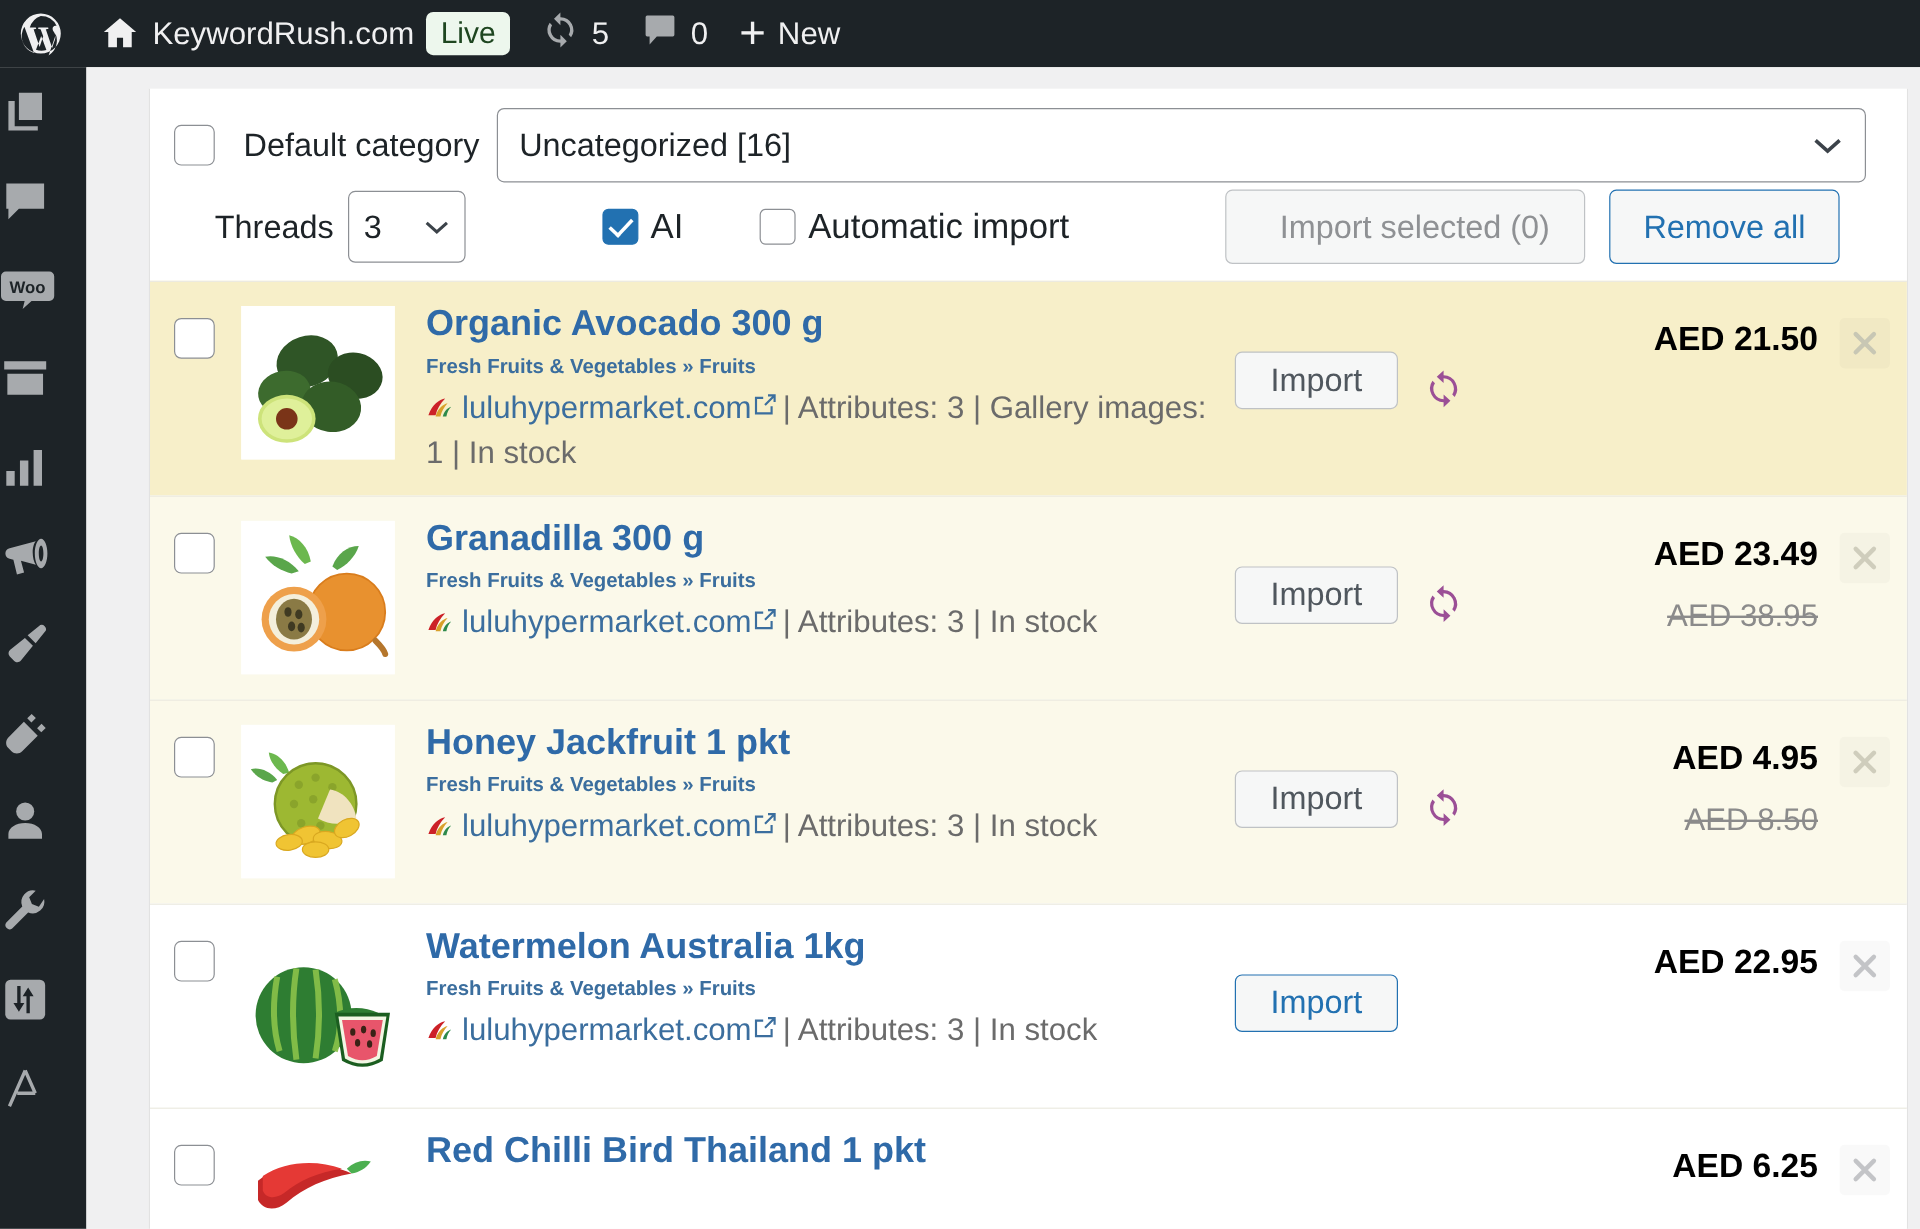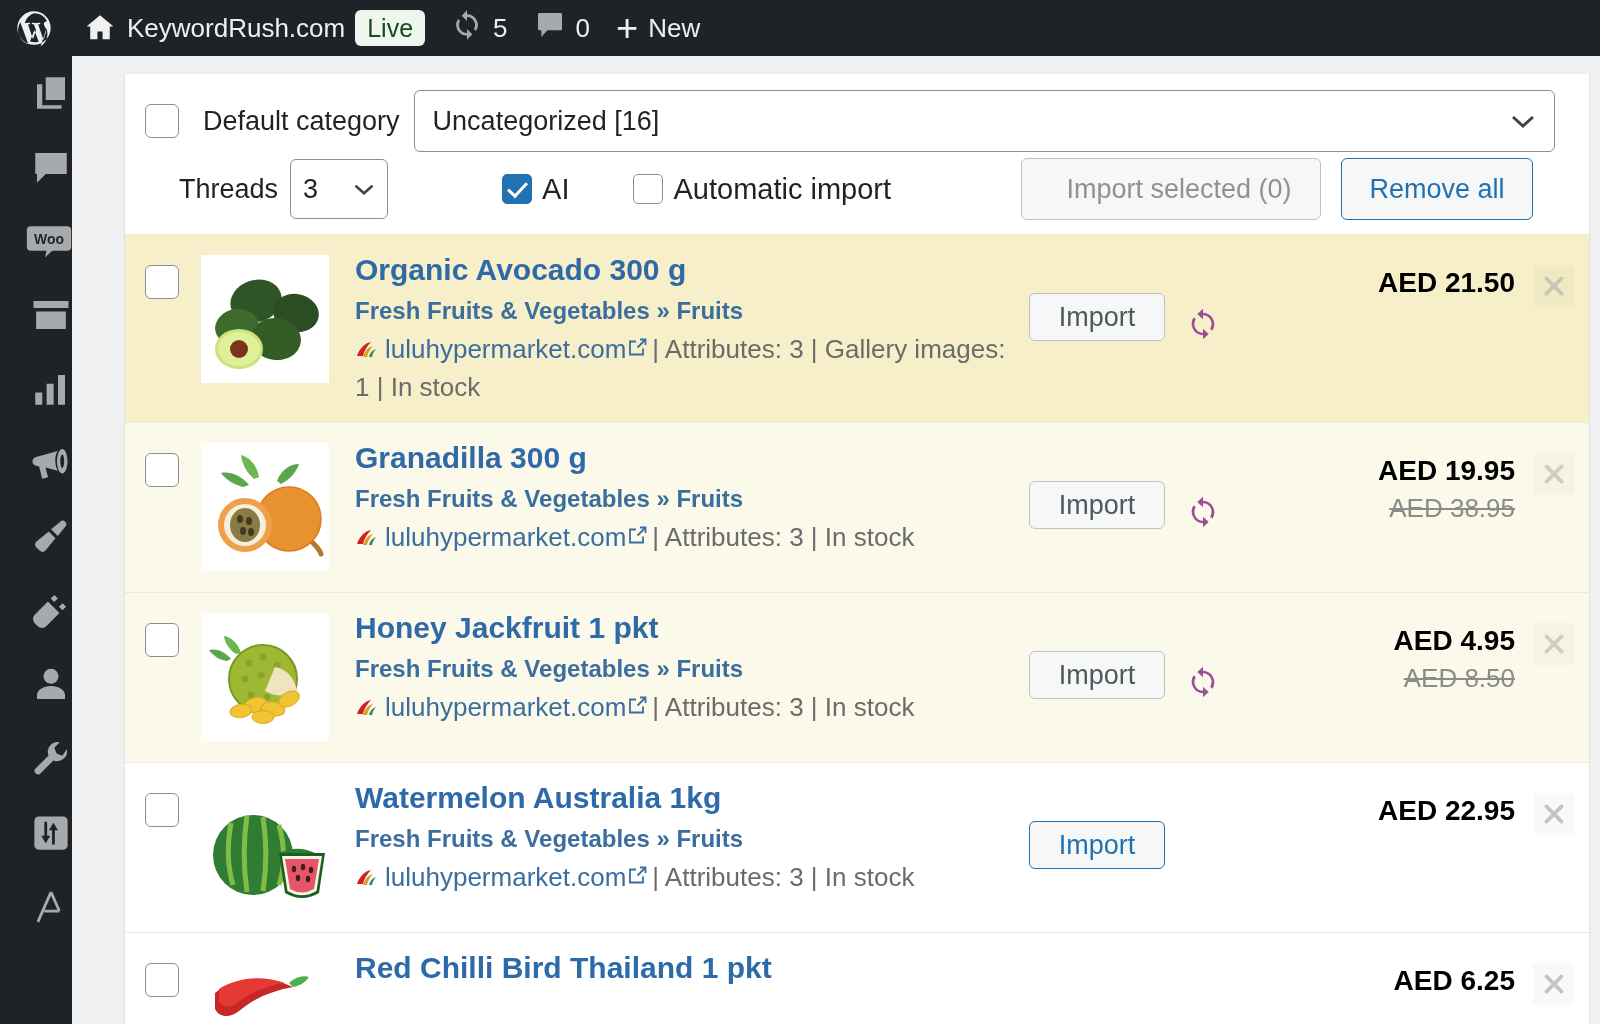--- a/index.html
+++ b/index.html
@@ -32,21 +32,21 @@
   .ab-count { font-size: 26px; color: #f0f0f1; }
   .plus-glyph { font-size: 38px; font-weight: 300; line-height: 0.6; }
 
   
   #adminmenu {
     position: absolute; top: 56px; left: 0; width: 72px; height: 968px;
     background: #1d2327;
   }
   .menu-ico {
     width: 72px; height: 74px;
-    display: flex; align-items: center; justify-content: flex-end;
+    display: flex; align-items: center; justify-content: flex-start;
   }
   .menu-ico svg { display: block; fill: #a7aaad; }
 
   
   #content {
     position: absolute; top: 56px; left: 72px;
     width: 1528px; height: 968px;
     background: #f0f0f1;
     overflow: hidden;
   }
@@ -148,21 +148,21 @@
     background: #fff; overflow: hidden;
   }
   .thumb svg { display: block; }
 
   .info { margin-left: 26px; flex: 1; padding-right: 10px; }
   .ptitle {
     font-size: 30px; font-weight: bold; color: #2f6aa8;
     line-height: 1.25; margin-bottom: 6px;
   }
   .pcat {
-    font-size: 24px; font-weight: bold; color: #3b6e9e;
+    font-size: 17px; font-weight: bold; color: #3b6e9e;
     line-height: 1.35; margin-bottom: 4px;
   }
   .pmeta {
     font-size: 26px; color: #6b6b6b; line-height: 1.45;
   }
   .pmeta .dom { color: #3b6e9e; }
   .favicon { display: inline-block; vertical-align: -3px; margin-right: 4px; }
   .favicon svg { display: block; }
   .extlink { display: inline-block; vertical-align: 1px; margin: 0 4px 0 2px; }
   .extlink svg { display: block; }
@@ -186,21 +186,21 @@
   .pricebox {
     width: 200px; flex: none; text-align: right;
     padding-top: 16px; padding-right: 4px;
   }
   .price {
     font-size: 28px; font-weight: bold; color: #000000;
     white-space: nowrap;
   }
   .price-old {
     font-size: 26px; color: #8b8b8b; text-decoration: line-through;
-    margin-top: 6px; white-space: nowrap;
+    margin-top: 20px; white-space: nowrap;
   }
 
   .xbtn {
     width: 42px; height: 42px; flex: none;
     margin: 14px 0 0 14px;
     background: rgba(0,0,0,0.025);
     border-radius: 4px;
     display: flex; align-items: center; justify-content: center;
   }
   .xbtn svg { display: block; }
@@ -473,21 +473,21 @@
       </div>
       <div class="actions">
         <div class="btn-import gray">Import</div>
         <div class="sync">
           <svg width="36" height="36" viewBox="0 0 24 24">
               <path fill="#9b4f96" d="M12 4.5V1.8L8.2 5.3 12 8.8V6.2a5.8 5.8 0 0 1 4.8 8.9l1.4 1.4A7.7 7.7 0 0 0 12 4.5zm0 13.3a5.8 5.8 0 0 1-4.8-8.9L5.8 7.5A7.7 7.7 0 0 0 12 19.5v2.7l3.8-3.5-3.8-3.5v2.6z"></path>
             </svg>
         </div>
       </div>
       <div class="pricebox">
-        <div class="price">AED 19.95</div>
+        <div class="price">AED 23.49</div>
         <div class="price-old">AED 38.95</div>
       </div>
       <div class="xbtn">
         <span>
           <svg width="26" height="26" viewBox="0 0 24 24">
               <path fill="none" stroke="#cfcdbc" stroke-width="3.4" stroke-linecap="round" d="M5 5l14 14M19 5L5 19"></path>
             </svg>
         </span>
       </div>
     </div>

